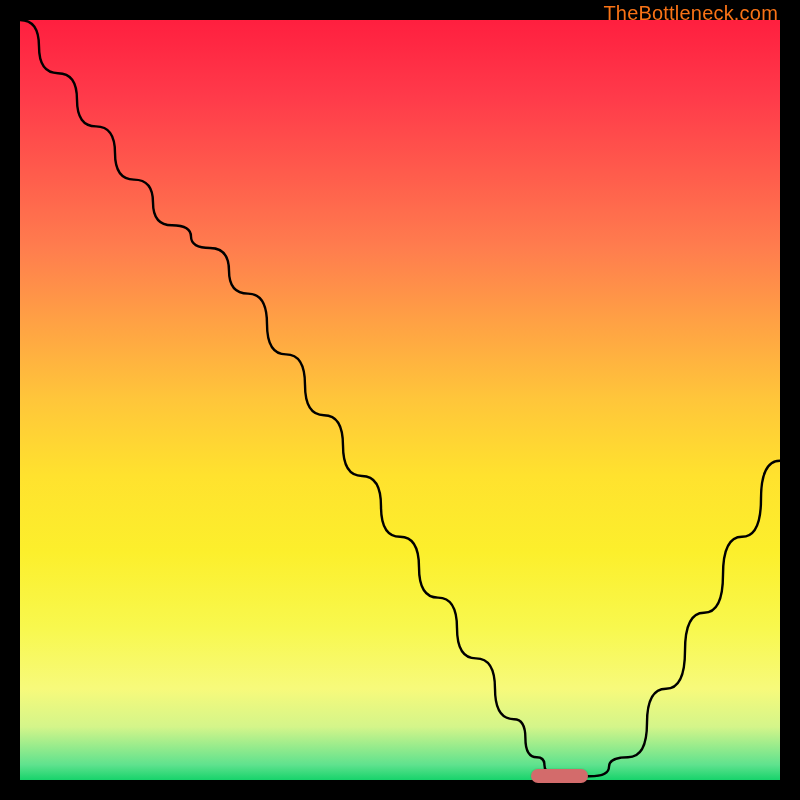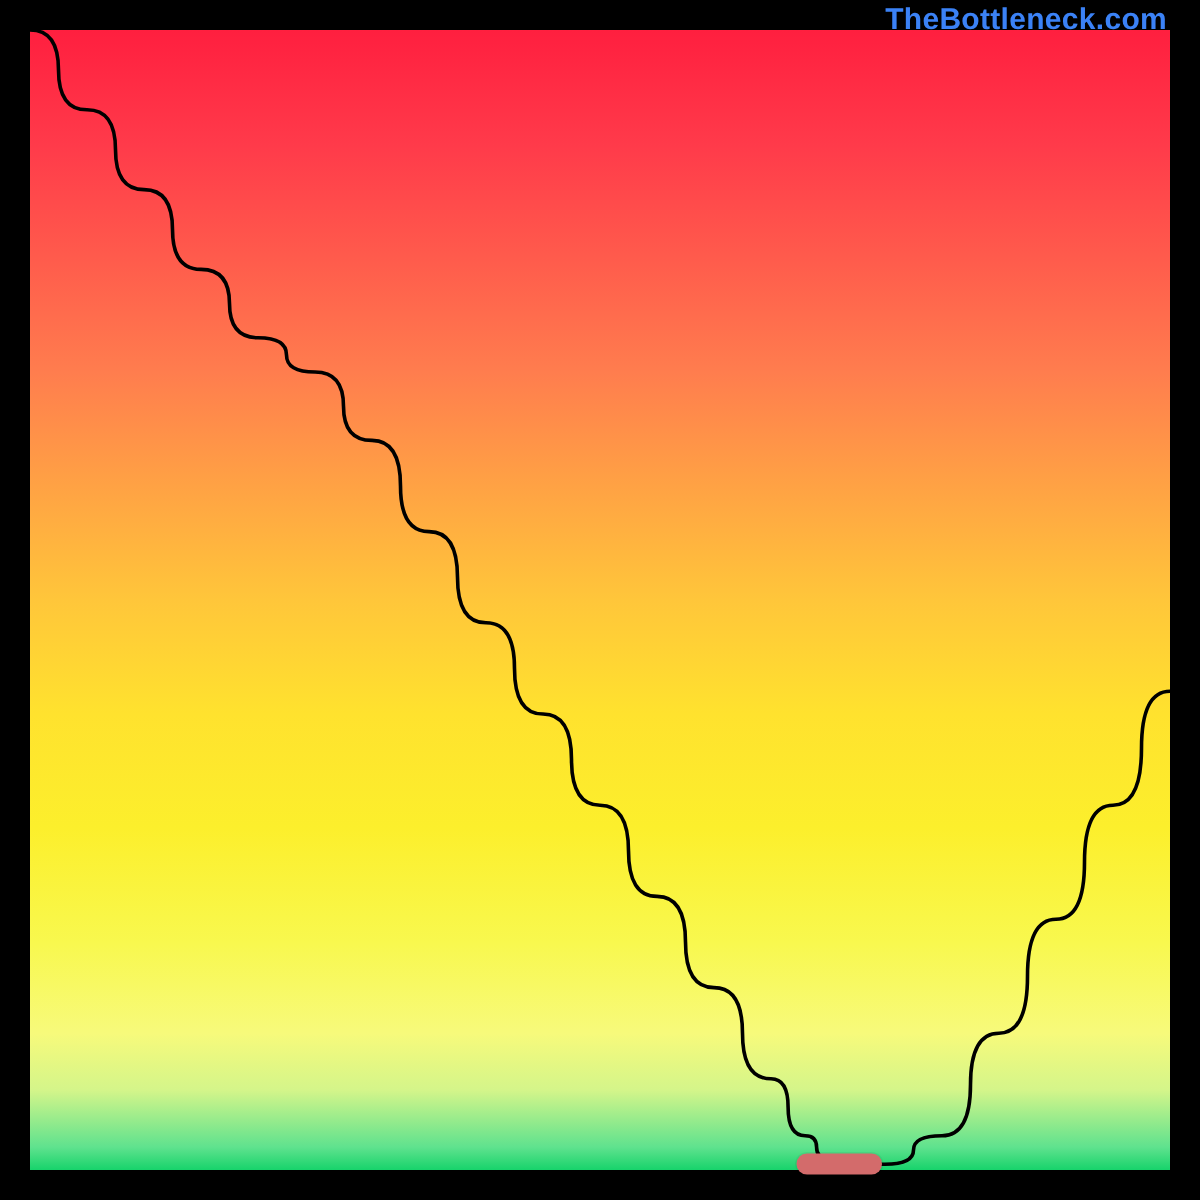--- a/index.html
+++ b/index.html
@@ -38,23 +38,23 @@
       #f7fa7b 88%,
       #d4f58a 93%,
       #5fe28e 98%,
       #17d36b 100%
     );
   }
   .watermark {
     position: absolute;
     top: 2px;
     right: 22px;
-    color: #3b82f6;
+    color: #f97316;
     font-size: 20px;
-    font-weight: 700;
+    font-weight: 400;
     letter-spacing: 0.2px;
     user-select: none;
   }
   svg.curve {
     position: absolute;
     left: 0;
     top: 0;
     width: 760px;
     height: 760px;
     overflow: visible;

